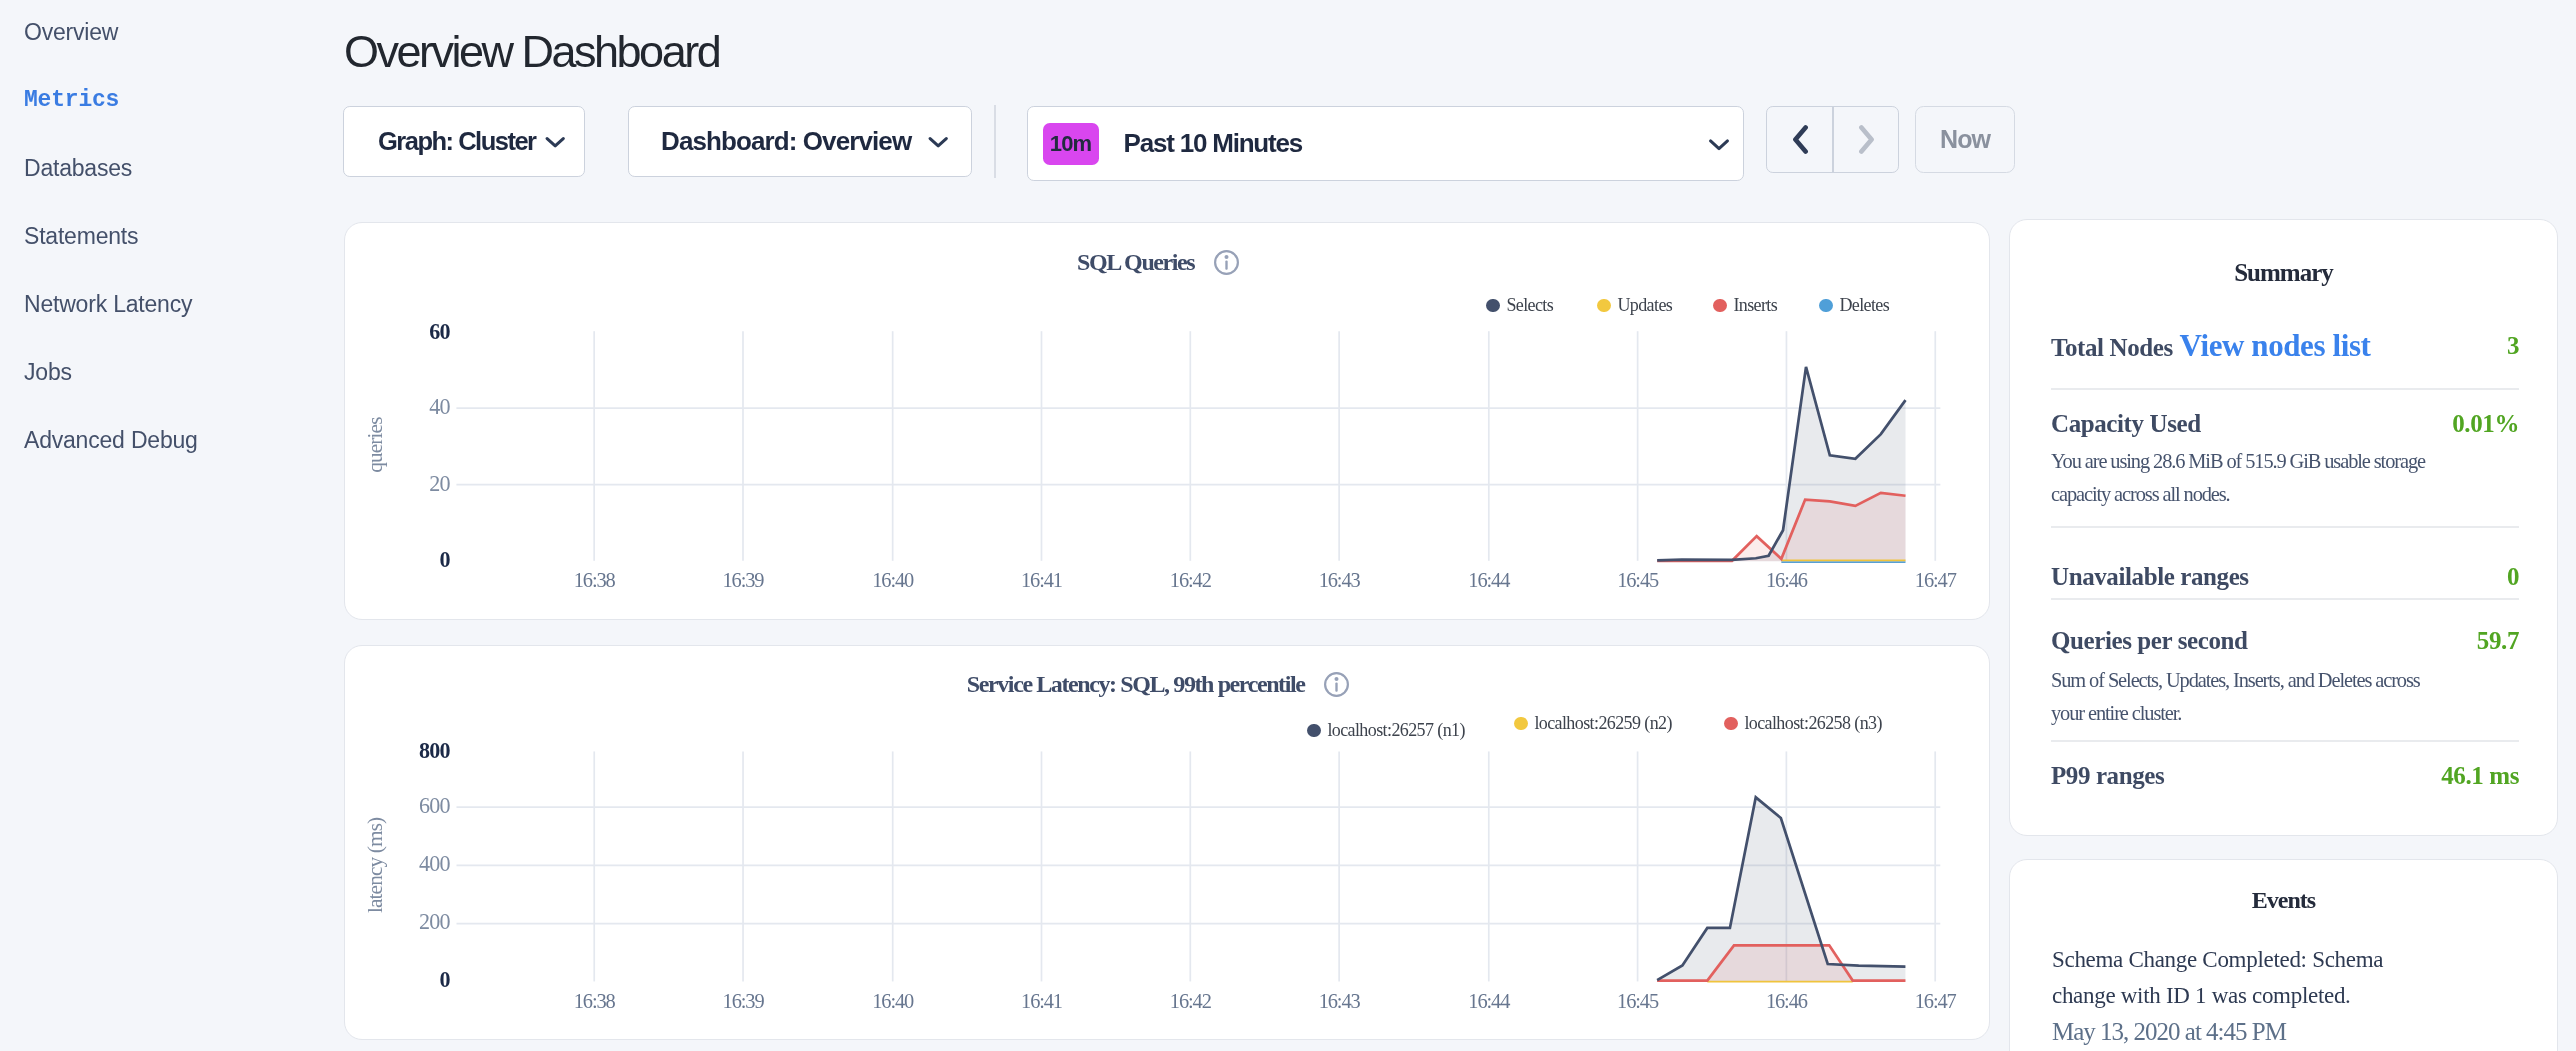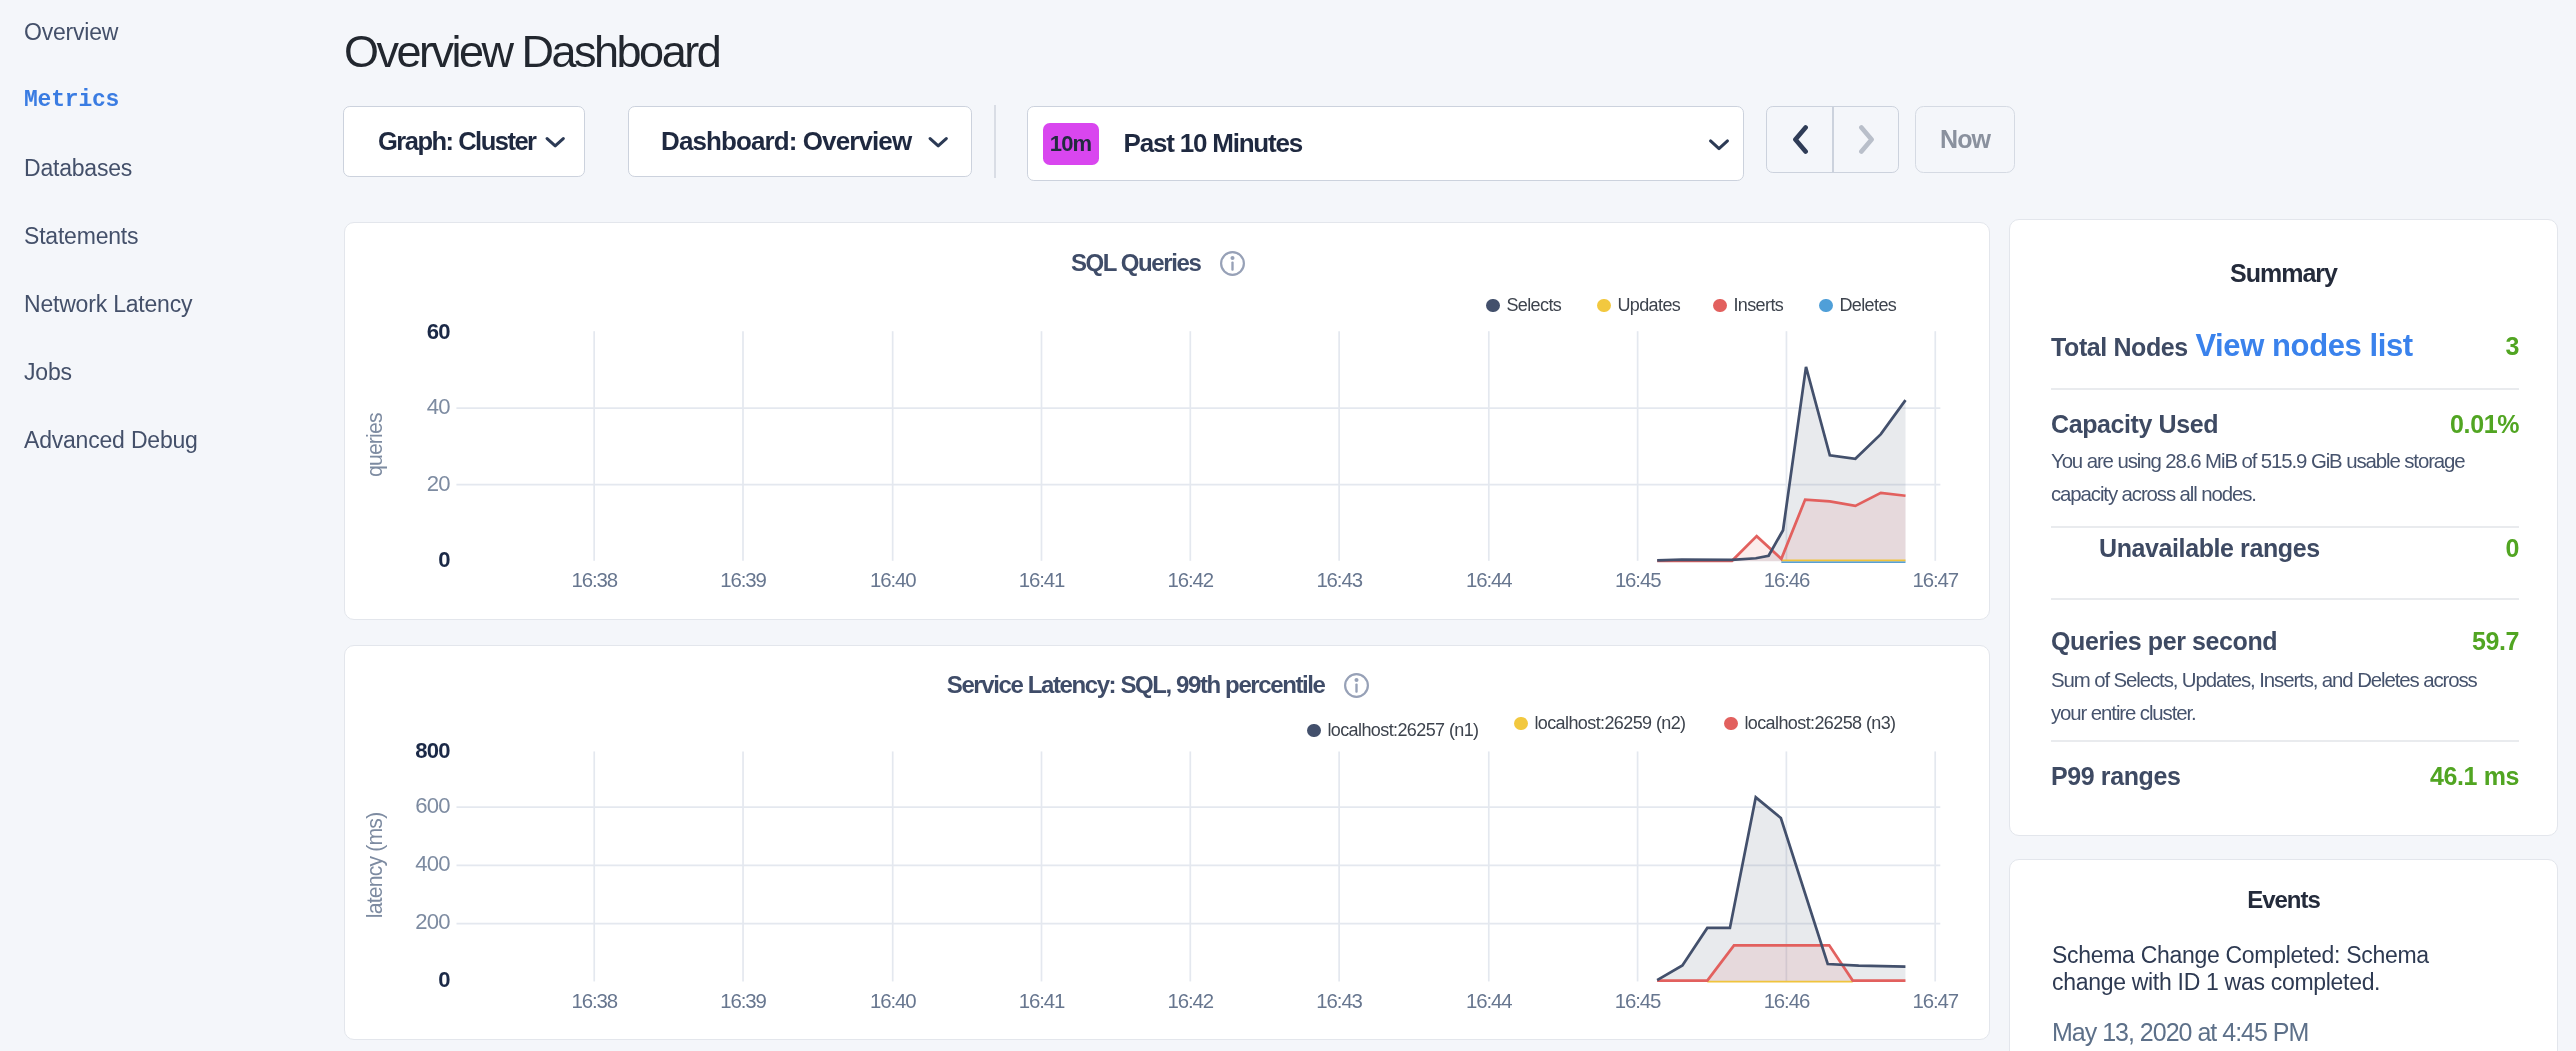--- a/index.html
+++ b/index.html
@@ -3,21 +3,21 @@
 <meta charset="utf-8">
 <style>
   * { margin:0; padding:0; box-sizing:border-box; }
   html,body { width:2576px; height:1051px; overflow:hidden; }
   body { background:#f4f6fa; font-family:"Liberation Sans", sans-serif; position:relative; }
   .nav { position:absolute; left:24px; height:68px; line-height:68px; font-size:23px; font-weight:400; color:#44506a; letter-spacing:-0.2px; }
   .nav.active { color:#3a7ce2; font-weight:700;font-family:Liberation Mono, monospace; }
   h1.title { position:absolute; left:344px; top:25.5px; font-size:45px; font-weight:400; color:#22272f; letter-spacing:-2.5px; }
   .box { position:absolute; background:#fff; border:1.7px solid #ccd2dd; border-radius:6.8px; display:flex; align-items:center; white-space:nowrap; }
   .boxtext { font-size:26px; font-weight:700; color:#1f2940; letter-spacing:-1px; }
-  .card { position:absolute; background:#fff; border:1.7px solid #e3e6ec; border-radius:10px; }
+  .card { position:absolute; background:#fff; border:1.7px solid #e3e6ec; border-radius:18px;font-family:Liberation Serif, serif; }
   .ctitle { position:absolute; left:-17px; right:0; display:flex; justify-content:center; align-items:center; gap:18.7px; font-size:24px; font-weight:700; color:#3f4c68; letter-spacing:-1.4px; }
   .legitem { position:absolute; display:flex; align-items:center; gap:6.8px; font-size:18px; color:#3d434d; letter-spacing:-0.6px; }
   .dot { width:13.6px; height:13.6px; border-radius:50%; flex:none; }
   .srow { position:absolute; left:41px; right:38px; height:34px; line-height:34px; }
   .slabel { font-size:25px; font-weight:700; color:#3e4a63; letter-spacing:-0.4px; }
   .sval { float:right; font-size:25px; font-weight:700; color:#51a522; letter-spacing:-0.4px; }
   .slink { font-size:31px; font-weight:700; color:#3a82ec; letter-spacing:-0.4px; }
   .ssub { position:absolute; left:41px; font-size:20.4px; color:#46536d; line-height:33px; white-space:nowrap; letter-spacing:-1.1px; }
   .sdiv { position:absolute; left:41px; right:38px; height:1.7px; background:#e9ebee; }
 </style>
@@ -177,26 +177,26 @@
   </svg>
 </div>
 
 <div class="card" style="left:2009px; top:219px; width:549px; height:617px;">
   <div style="position:absolute; left:0; right:0; top:36px; height:34px; line-height:34px; text-align:center; font-size:25px; font-weight:700; color:#242b3b; letter-spacing:-1px;">Summary</div>
   <div class="srow" style="top:109px;"><span class="slabel">Total Nodes</span>&nbsp;&nbsp;<span class="slink">View nodes list</span><span class="sval">3</span></div>
   <div class="sdiv" style="top:168px;"></div>
   <div class="srow" style="top:187px;"><span class="slabel">Capacity Used</span><span class="sval">0.01%</span></div>
   <div class="ssub" style="top:225px;">You are using 28.6 MiB of 515.9 GiB usable storage<br>capacity across all nodes.</div>
   <div class="sdiv" style="top:306px;"></div>
-  <div class="srow" style="top:311px;margin-left:48px;"><span class="slabel">Unavailable ranges</span><span class="sval">0</span></div>
+  <div class="srow" style="top:340px;"><span class="slabel">Unavailable ranges</span><span class="sval">0</span></div>
   <div class="sdiv" style="top:378px;"></div>
   <div class="srow" style="top:404px;"><span class="slabel">Queries per second</span><span class="sval">59.7</span></div>
   <div class="ssub" style="top:444px;">Sum of Selects, Updates, Inserts, and Deletes across<br>your entire cluster.</div>
   <div class="sdiv" style="top:520px;"></div>
   <div class="srow" style="top:539px;"><span class="slabel">P99 ranges</span><span class="sval">46.1 ms</span></div>
 </div>
 
 <div class="card" style="left:2009px; top:859px; width:549px; height:238px;">
   <div style="position:absolute; left:0; right:0; top:23px; height:34px; line-height:34px; text-align:center; font-size:24px; font-weight:700; color:#242b3b; letter-spacing:-1px;">Events</div>
-  <div style="position:absolute; left:42px; right:34px; top:82px; font-size:23px; line-height:27px; color:#2e3a52; letter-spacing:-0.3px;">Schema Change Completed: Schema<br>change with ID 1 was completed.</div>
+  <div style="position:absolute; left:42px; right:34px; top:82px; font-size:23px; line-height:36px; color:#2e3a52; letter-spacing:-0.3px;">Schema Change Completed: Schema<br>change with ID 1 was completed.</div>
   <div style="position:absolute; left:42px; top:158px; font-size:25px; color:#5d7089; letter-spacing:-1px;">May 13, 2020 at 4:45 PM</div>
 </div>
 
 
 </body></html>

